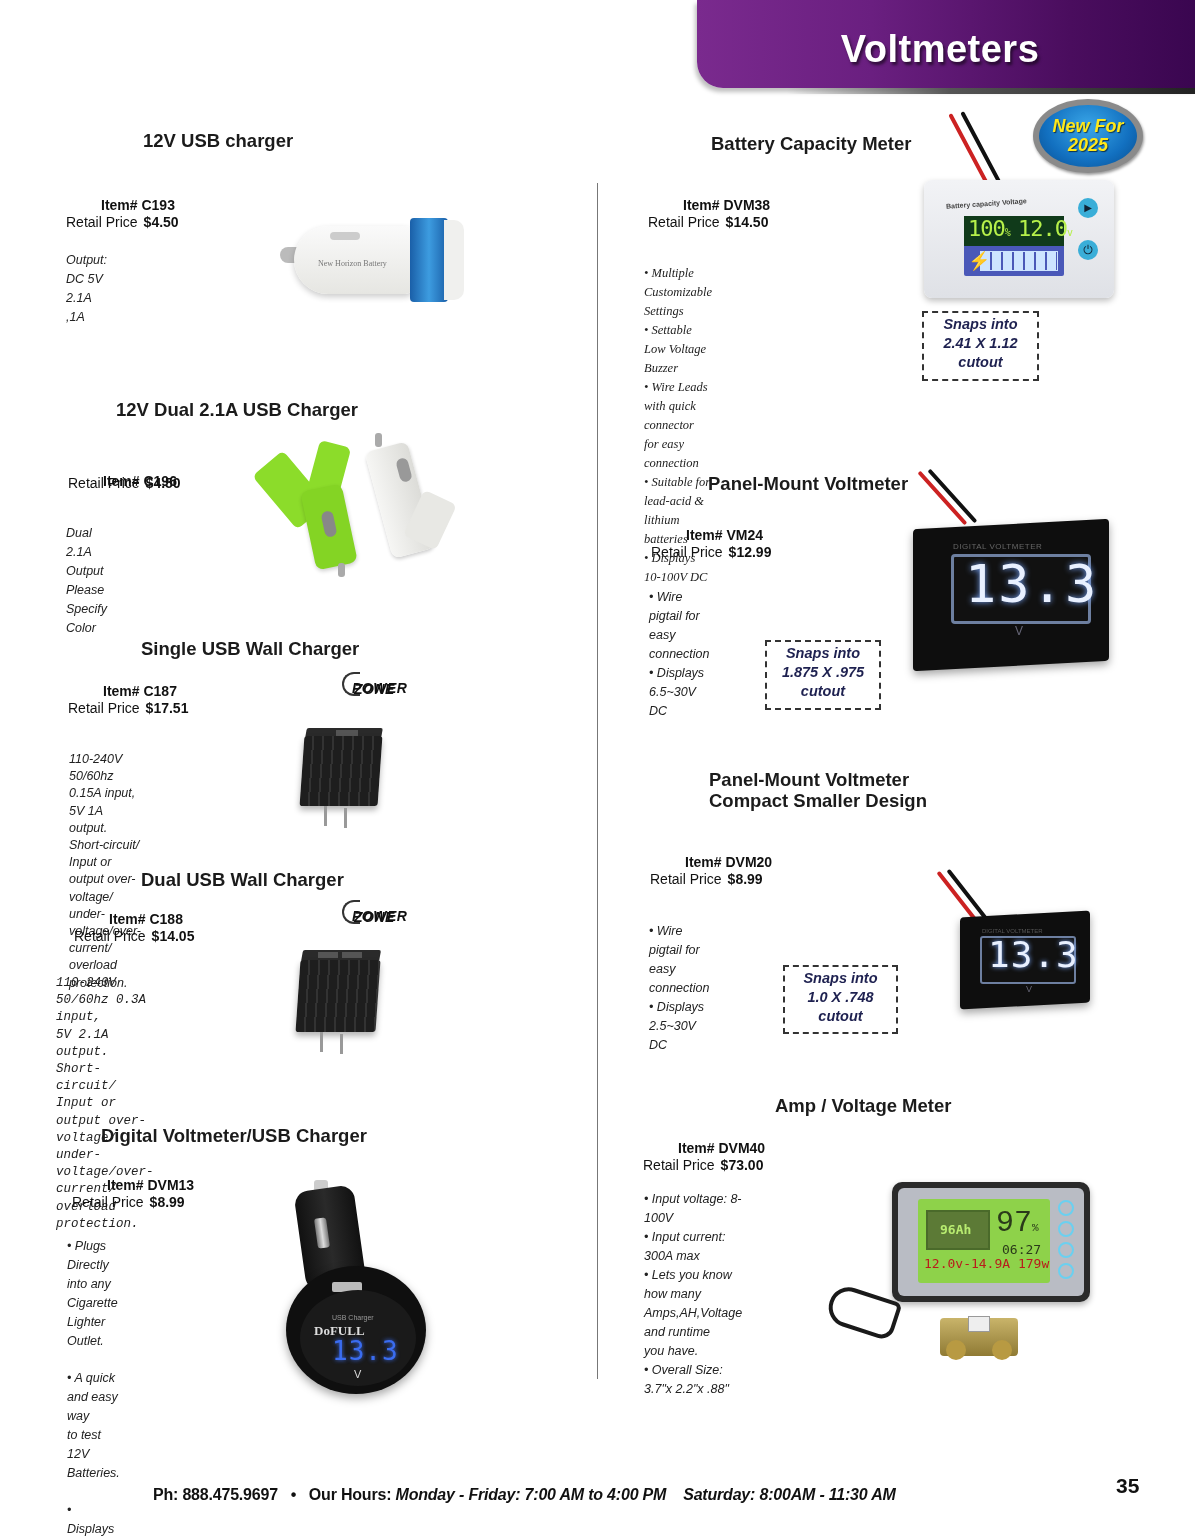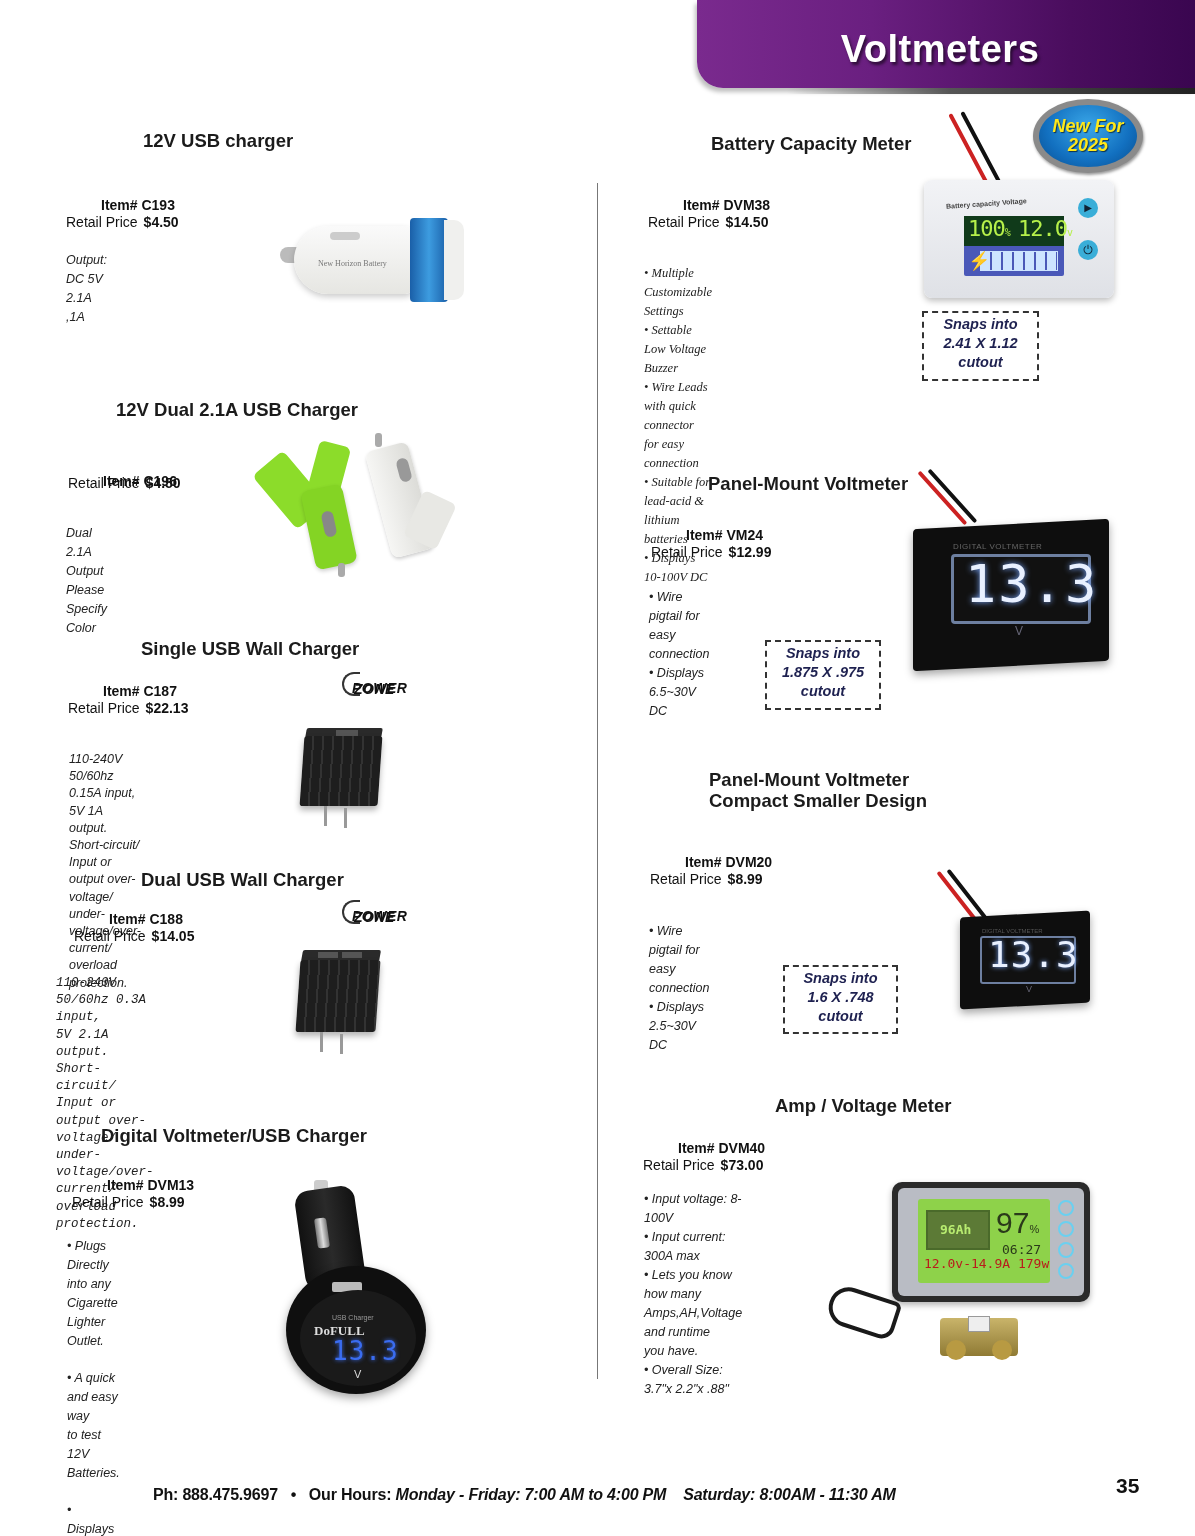--- a/index.html
+++ b/index.html
@@ -123,21 +123,21 @@
 
 <div class="abs" style="left:0;top:0;">
   <div class="abs title" style="left:141px;top:638px;">Single USB Wall Charger</div>
   <div class="abs pz" style="left:342px;top:670px;">
     <div class="arc"></div>
     <div class="l1">POWER</div>
     <div class="l2">ZONE</div>
   </div>
   <div class="abs item" style="left:68px;top:683px;">Item# C187</div>
   <div class="abs price-row" style="left:68px;top:700px;">
-    <span>Retail Price</span><span class="price">$22.13</span>
+    <span>Retail Price</span><span class="price">$17.51</span>
   </div>
   <div class="abs desc" style="left:69px;top:751px;line-height:17.2px;">
     <p>110-240V 50/60hz 0.15A input,</p>
     <p>5V 1A output. Short-circuit/</p>
     <p>Input or output over-voltage/</p>
     <p>under-voltage/over-current/</p>
     <p>overload protection.</p>
   </div>
   <div class="abs" style="left:300px;top:724px;width:84px;height:104px;">
     <div class="abs" style="left:6px;top:4px;width:76px;height:10px;background:#2a2a2a;transform:skewX(-10deg);border-radius:2px;"></div>
@@ -286,21 +286,21 @@
     <span>Retail Price</span><span class="price">$8.99</span>
   </div>
   <div class="abs desc" style="left:649px;top:922px;">
     <p>• Wire pigtail for</p>
     <p>easy connection</p>
     <p>• Displays</p>
     <p>2.5~30V DC</p>
   </div>
   <div class="abs snaps" style="left:783px;top:965px;width:115px;height:69px;">
     <div>Snaps into</div>
-    <div>1.6 X .748</div>
+    <div>1.0 X .748</div>
     <div>cutout</div>
   </div>
   <div class="abs" style="left:930px;top:868px;width:170px;height:150px;">
     <div class="wire" style="left:6px;top:4px;width:4px;height:62px;background:#c22;transform:rotate(-38deg);transform-origin:top;"></div>
     <div class="wire" style="left:16px;top:2px;width:4px;height:62px;background:#111;transform:rotate(-38deg);transform-origin:top;"></div>
     <div class="abs" style="left:30px;top:46px;width:130px;height:92px;background:#0e0e0e;border-radius:4px;box-shadow:0 4px 8px rgba(0,0,0,0.35);transform:skewY(-3deg);"></div>
     <div class="abs" style="left:52px;top:60px;font-size:6px;color:#555;">DIGITAL VOLTMETER</div>
     <div class="abs" style="left:50px;top:68px;width:96px;height:48px;border:2px solid #6d7fa0;border-radius:3px;background:#111;"></div>
     <div class="abs" style="left:58px;top:66px;font-size:36px;color:#e8f0ff;font-family:'DejaVu Sans Mono',monospace;text-shadow:0 0 5px #7aa8ff;letter-spacing:1px;">13.3</div>
     <div class="abs" style="left:96px;top:116px;font-size:9px;color:#667;">V</div>
@@ -320,21 +320,21 @@
     <p>Amps,AH,Voltage and runtime</p>
     <p>you have.</p>
     <p>• Overall Size: 3.7"x 2.2"x .88"</p>
   </div>
   <div class="abs" style="left:828px;top:1180px;width:280px;height:190px;">
     <div class="abs" style="left:64px;top:2px;width:198px;height:120px;background:#2a2a2a;border-radius:10px;box-shadow:0 3px 6px rgba(0,0,0,0.3);"></div>
     <div class="abs" style="left:70px;top:8px;width:186px;height:108px;background:#b9bcc4;border-radius:6px;"></div>
     <div class="abs" style="left:90px;top:19px;width:132px;height:84px;background:#8ed24a;border-radius:3px;"></div>
     <div class="abs" style="left:98px;top:30px;width:64px;height:40px;background:#5c7a36;border:2px solid #4a6a2a;"></div>
     <div class="abs" style="left:112px;top:42px;font-size:13px;font-weight:bold;color:#b8ec70;font-family:'DejaVu Sans Mono',monospace;">96Ah</div>
-    <div class="abs" style="left:168px;top:26px;font-size:30px;color:#2a3a1a;font-family:Liberation Sans, sans-serif;"><span>97</span><span style="font-size:11px;">%</span></div>
+    <div class="abs" style="left:168px;top:26px;font-size:30px;color:#2a3a1a;font-family:Liberation Mono, monospace;"><span>97</span><span style="font-size:11px;">%</span></div>
     <div class="abs" style="left:174px;top:62px;font-size:13px;color:#2a3a1a;font-family:'DejaVu Sans Mono',monospace;">06:27</div>
     <div class="abs" style="left:96px;top:76px;font-size:13px;color:#b91c1c;font-family:'DejaVu Sans Mono',monospace;white-space:nowrap;"><span>12.0v</span><span>-14.9A</span> <span>179w</span></div>
     <div class="abs" style="left:230px;top:20px;width:16px;height:16px;border:2px solid #6ad0f0;border-radius:50%;"></div>
     <div class="abs" style="left:230px;top:41px;width:16px;height:16px;border:2px solid #6ad0f0;border-radius:50%;"></div>
     <div class="abs" style="left:230px;top:62px;width:16px;height:16px;border:2px solid #6ad0f0;border-radius:50%;"></div>
     <div class="abs" style="left:230px;top:83px;width:16px;height:16px;border:2px solid #6ad0f0;border-radius:50%;"></div>
     <div class="abs" style="left:0;top:112px;width:70px;height:40px;border:4px solid #1a1a1a;border-radius:30px 10px 20px 30px;transform:rotate(18deg);"></div>
     <div class="abs" style="left:112px;top:138px;width:78px;height:38px;background:linear-gradient(180deg,#c9b46a,#8f7a34);border-radius:4px;"></div>
     <div class="abs" style="left:118px;top:160px;width:20px;height:20px;border-radius:50%;background:#b89a42;"></div>
     <div class="abs" style="left:164px;top:160px;width:20px;height:20px;border-radius:50%;background:#b89a42;"></div>

